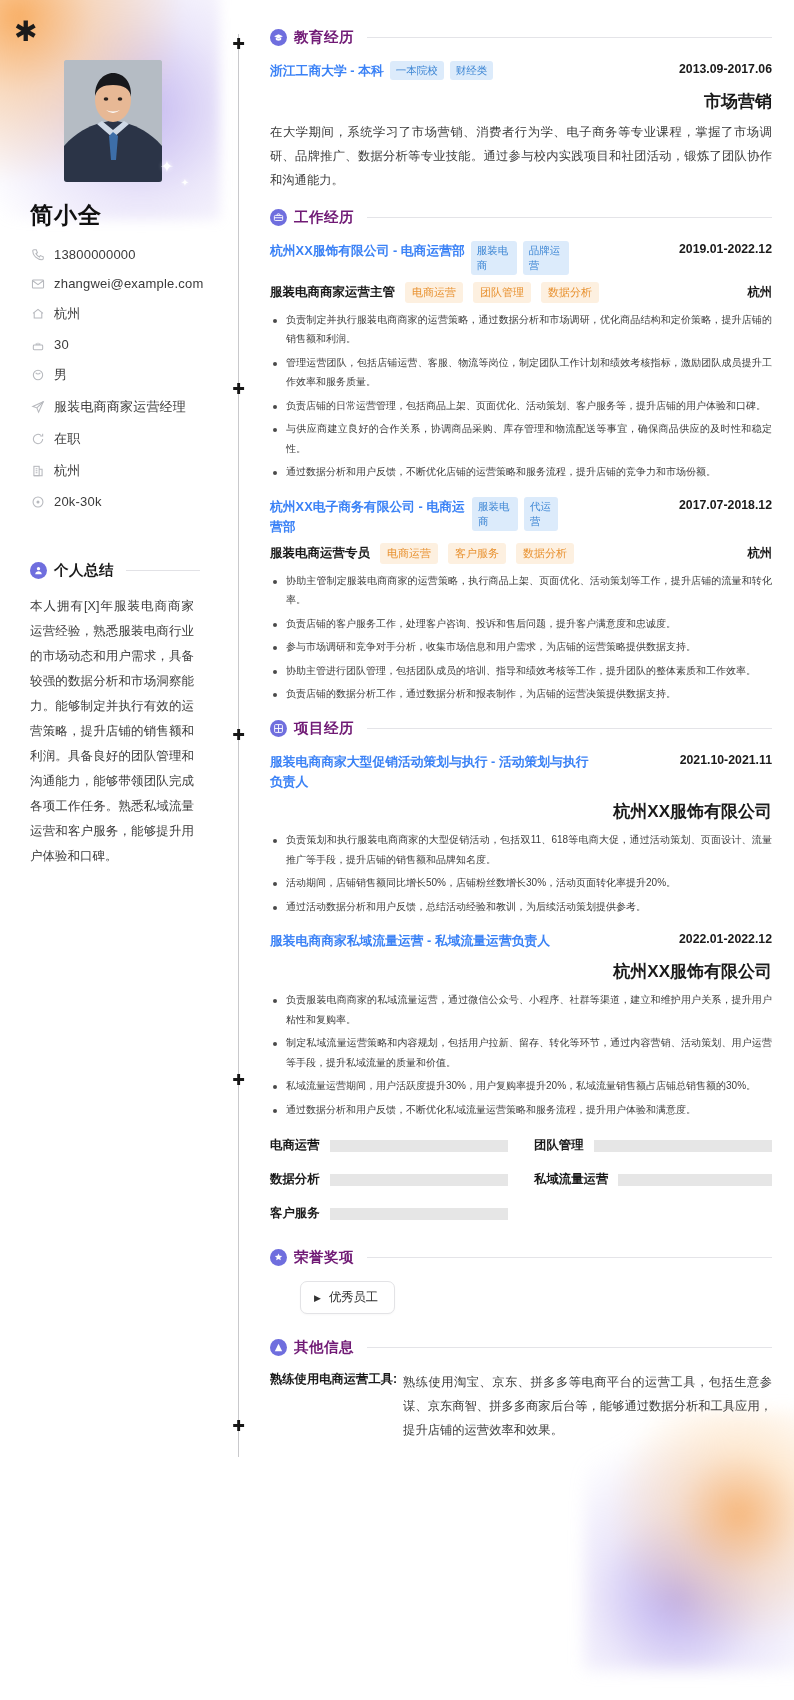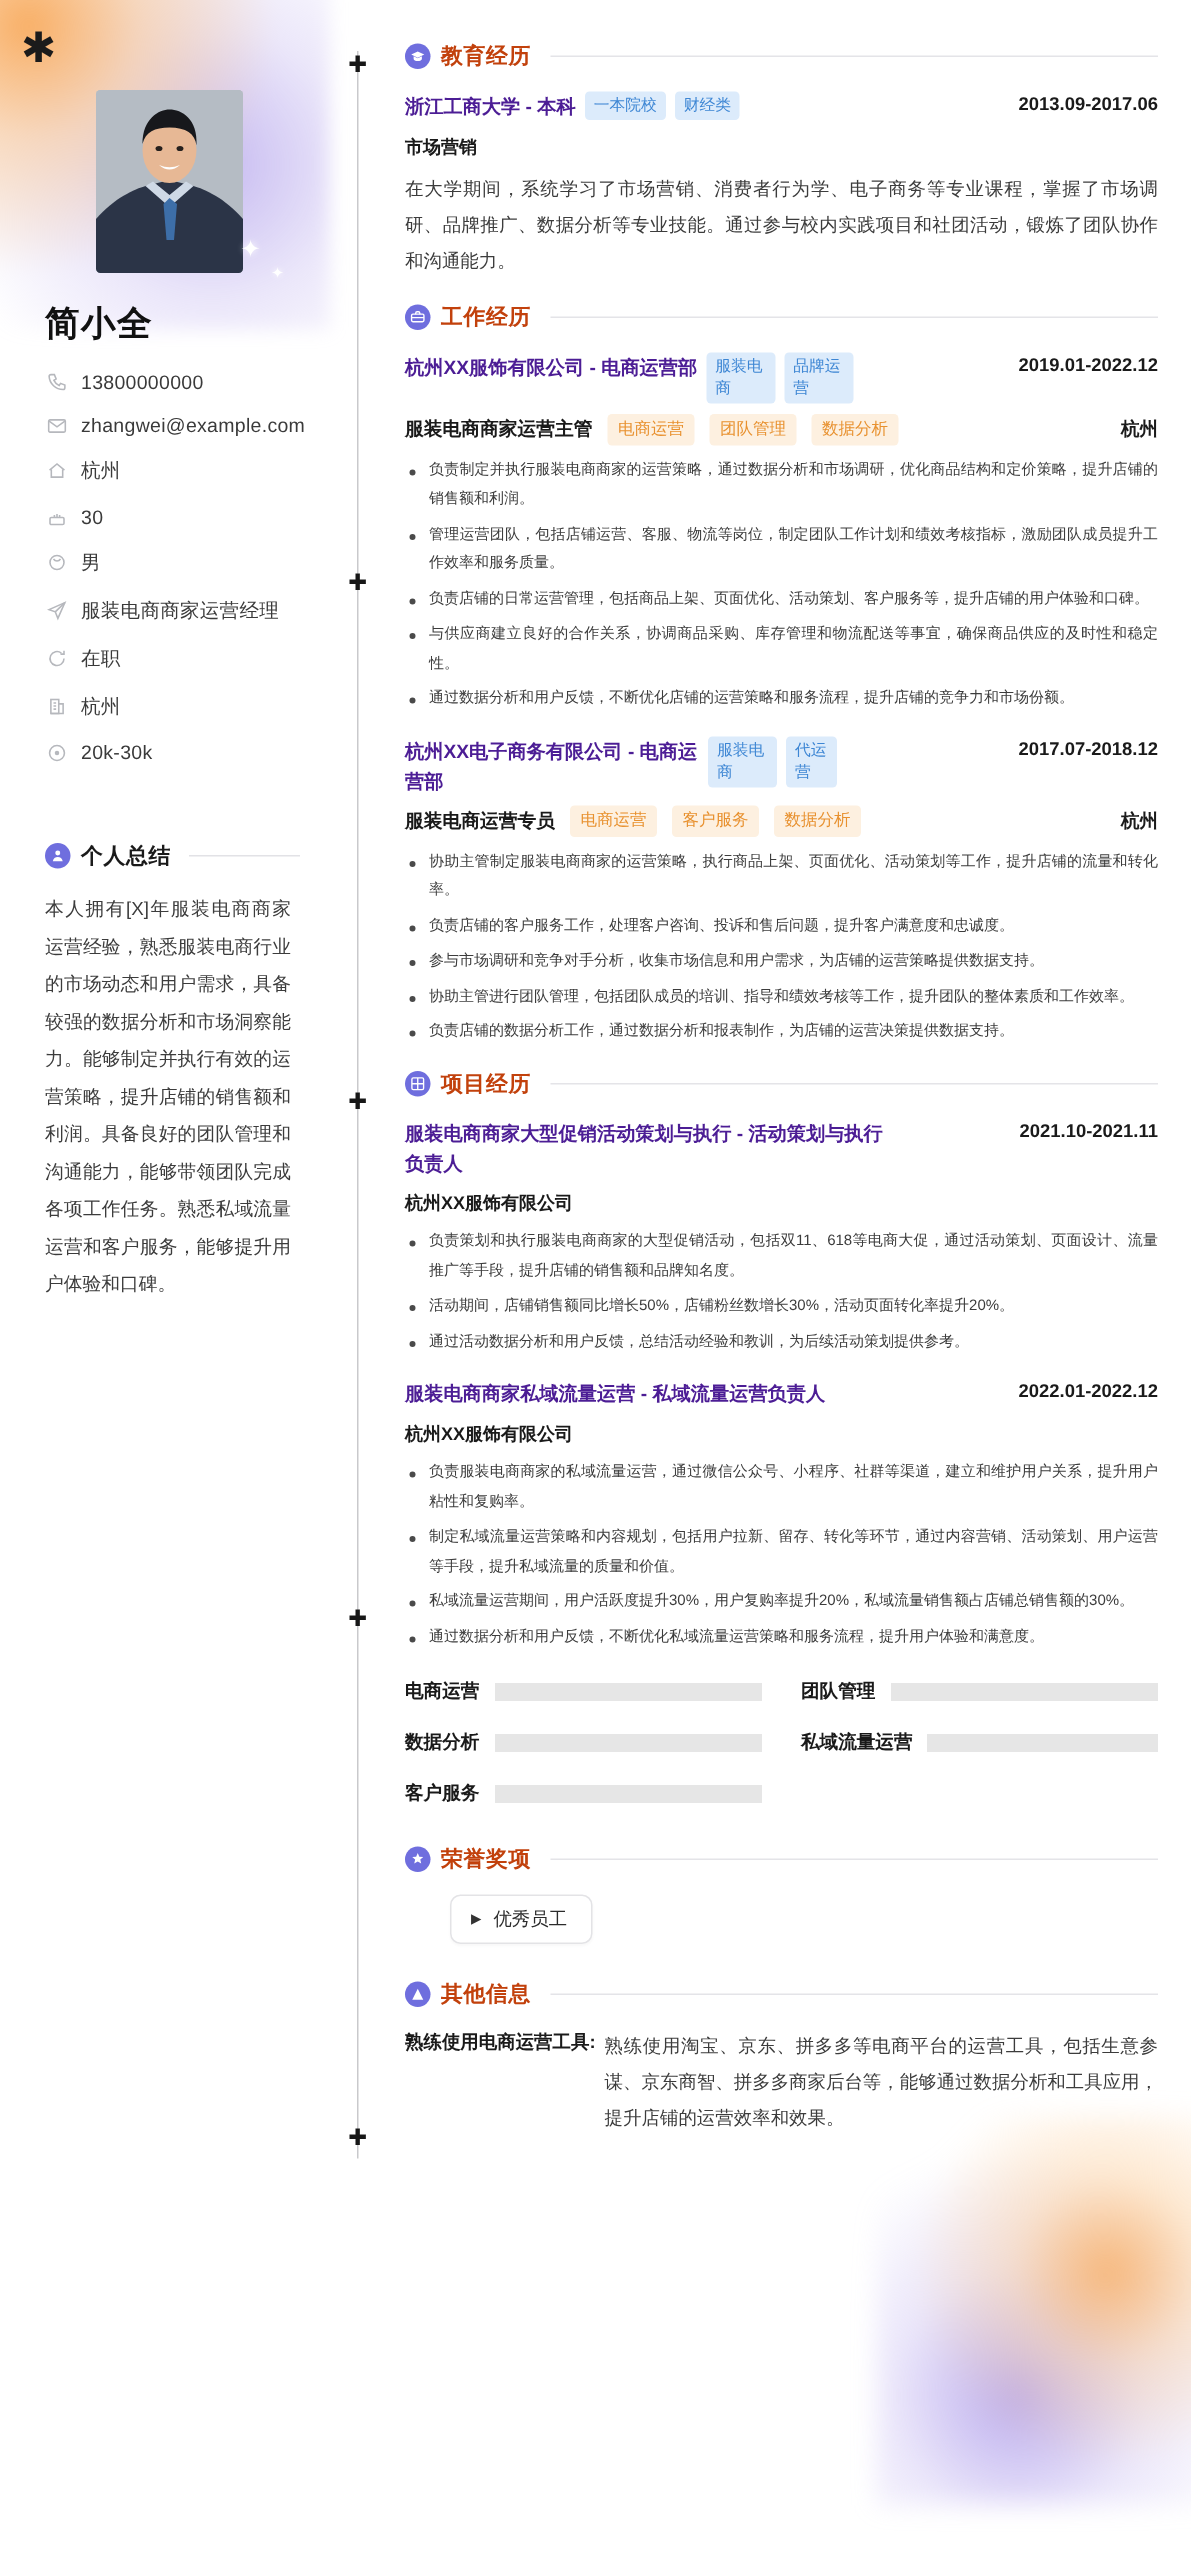--- a/index.html
+++ b/index.html
@@ -107,29 +107,29 @@
   .plus {
     position: absolute; left: 13px; width: 15px; height: 15px;
     font-size: 15px; line-height: 15px; text-align: center; color: #171717; font-weight: 500;
   }
 
   
   .right { flex: 1; padding: 28px 22px 0 12px; min-width: 0; }
 
   .sec { margin-bottom: 14px; }
   .sec-head { display: flex; align-items: center; gap: 7px; margin-bottom: 14px; }
-  .sec-title { font-size: 14.5px; font-weight: 700; color: #c2410c; letter-spacing: .5px; white-space: nowrap; }
+  .sec-title { font-size: 14.5px; font-weight: 700; color: #701a75; letter-spacing: .5px; white-space: nowrap; }
   .sec-rule { flex: 1; height: 1px; background: #e4e4e8; margin-left: 6px; }
 
   .entry { margin-bottom: 15px; }
   .entry-top {
     display: flex; align-items: flex-start; justify-content: space-between; gap: 8px;
   }
   .entry-left { display: flex; flex-wrap: wrap; align-items: flex-start; gap: 6px; min-width:0; }
-  .entry-title { font-size: 12.8px; font-weight: 700; color: #4c1d95; line-height: 1.55; }
+  .entry-title { font-size: 12.8px; font-weight: 700; color: #3b82f6; line-height: 1.55; }
   .entry-date { font-size: 12.3px; font-weight: 700; color: #1a1a1a; white-space: nowrap; flex: 0 0 auto; padding-top:1px; }
 
   .tag-blue {
     display: inline-block; max-width: 46px;
     background: #dcebfb; color: #3d86d4;
     font-size: 10.5px; line-height: 1.45; padding: 2px 6px; border-radius: 3px;
     word-break: break-all;
   }
   .tag-blue.wide { max-width: 60px; }
 
@@ -137,21 +137,21 @@
     display: flex; align-items: center; gap: 10px; margin-top: 7px; flex-wrap: wrap;
   }
   .role-name { font-size: 12.5px; font-weight: 700; color: #1a1a1a; }
   .tag-orange {
     display: inline-block; background: #fdf0e0; color: #e8912f;
     font-size: 11px; line-height: 1.5; padding: 2px 7px; border-radius: 3px; white-space: nowrap;
   }
   .role-city { margin-left: auto; font-size: 12.3px; font-weight: 700; color: #1a1a1a; }
 
   .para { font-size: 12.3px; line-height: 1.95; color: #3c3c3c; margin-top: 8px; text-align: justify; }
-  .sub-company { font-size: 12px; font-weight: 700; color: #1a1a1a; margin-top: 9px; }
+  .sub-company { font-size: 17px; font-weight: 700; color: #1a1a1a; margin-top: 9px; text-align: right; }
 
   ul.bullets { list-style: none; margin-top: 7px; }
   ul.bullets li {
     position: relative; padding-left: 16px; font-size: 10px; line-height: 1.95;
     color: #3c3c3c; margin-bottom: 4px; text-align: justify;
   }
   ul.bullets li::before {
     content: ""; position: absolute; left: 3px; top: 9px;
     width: 4px; height: 4px; border-radius: 50%; background: #4a4a4a;
   }

